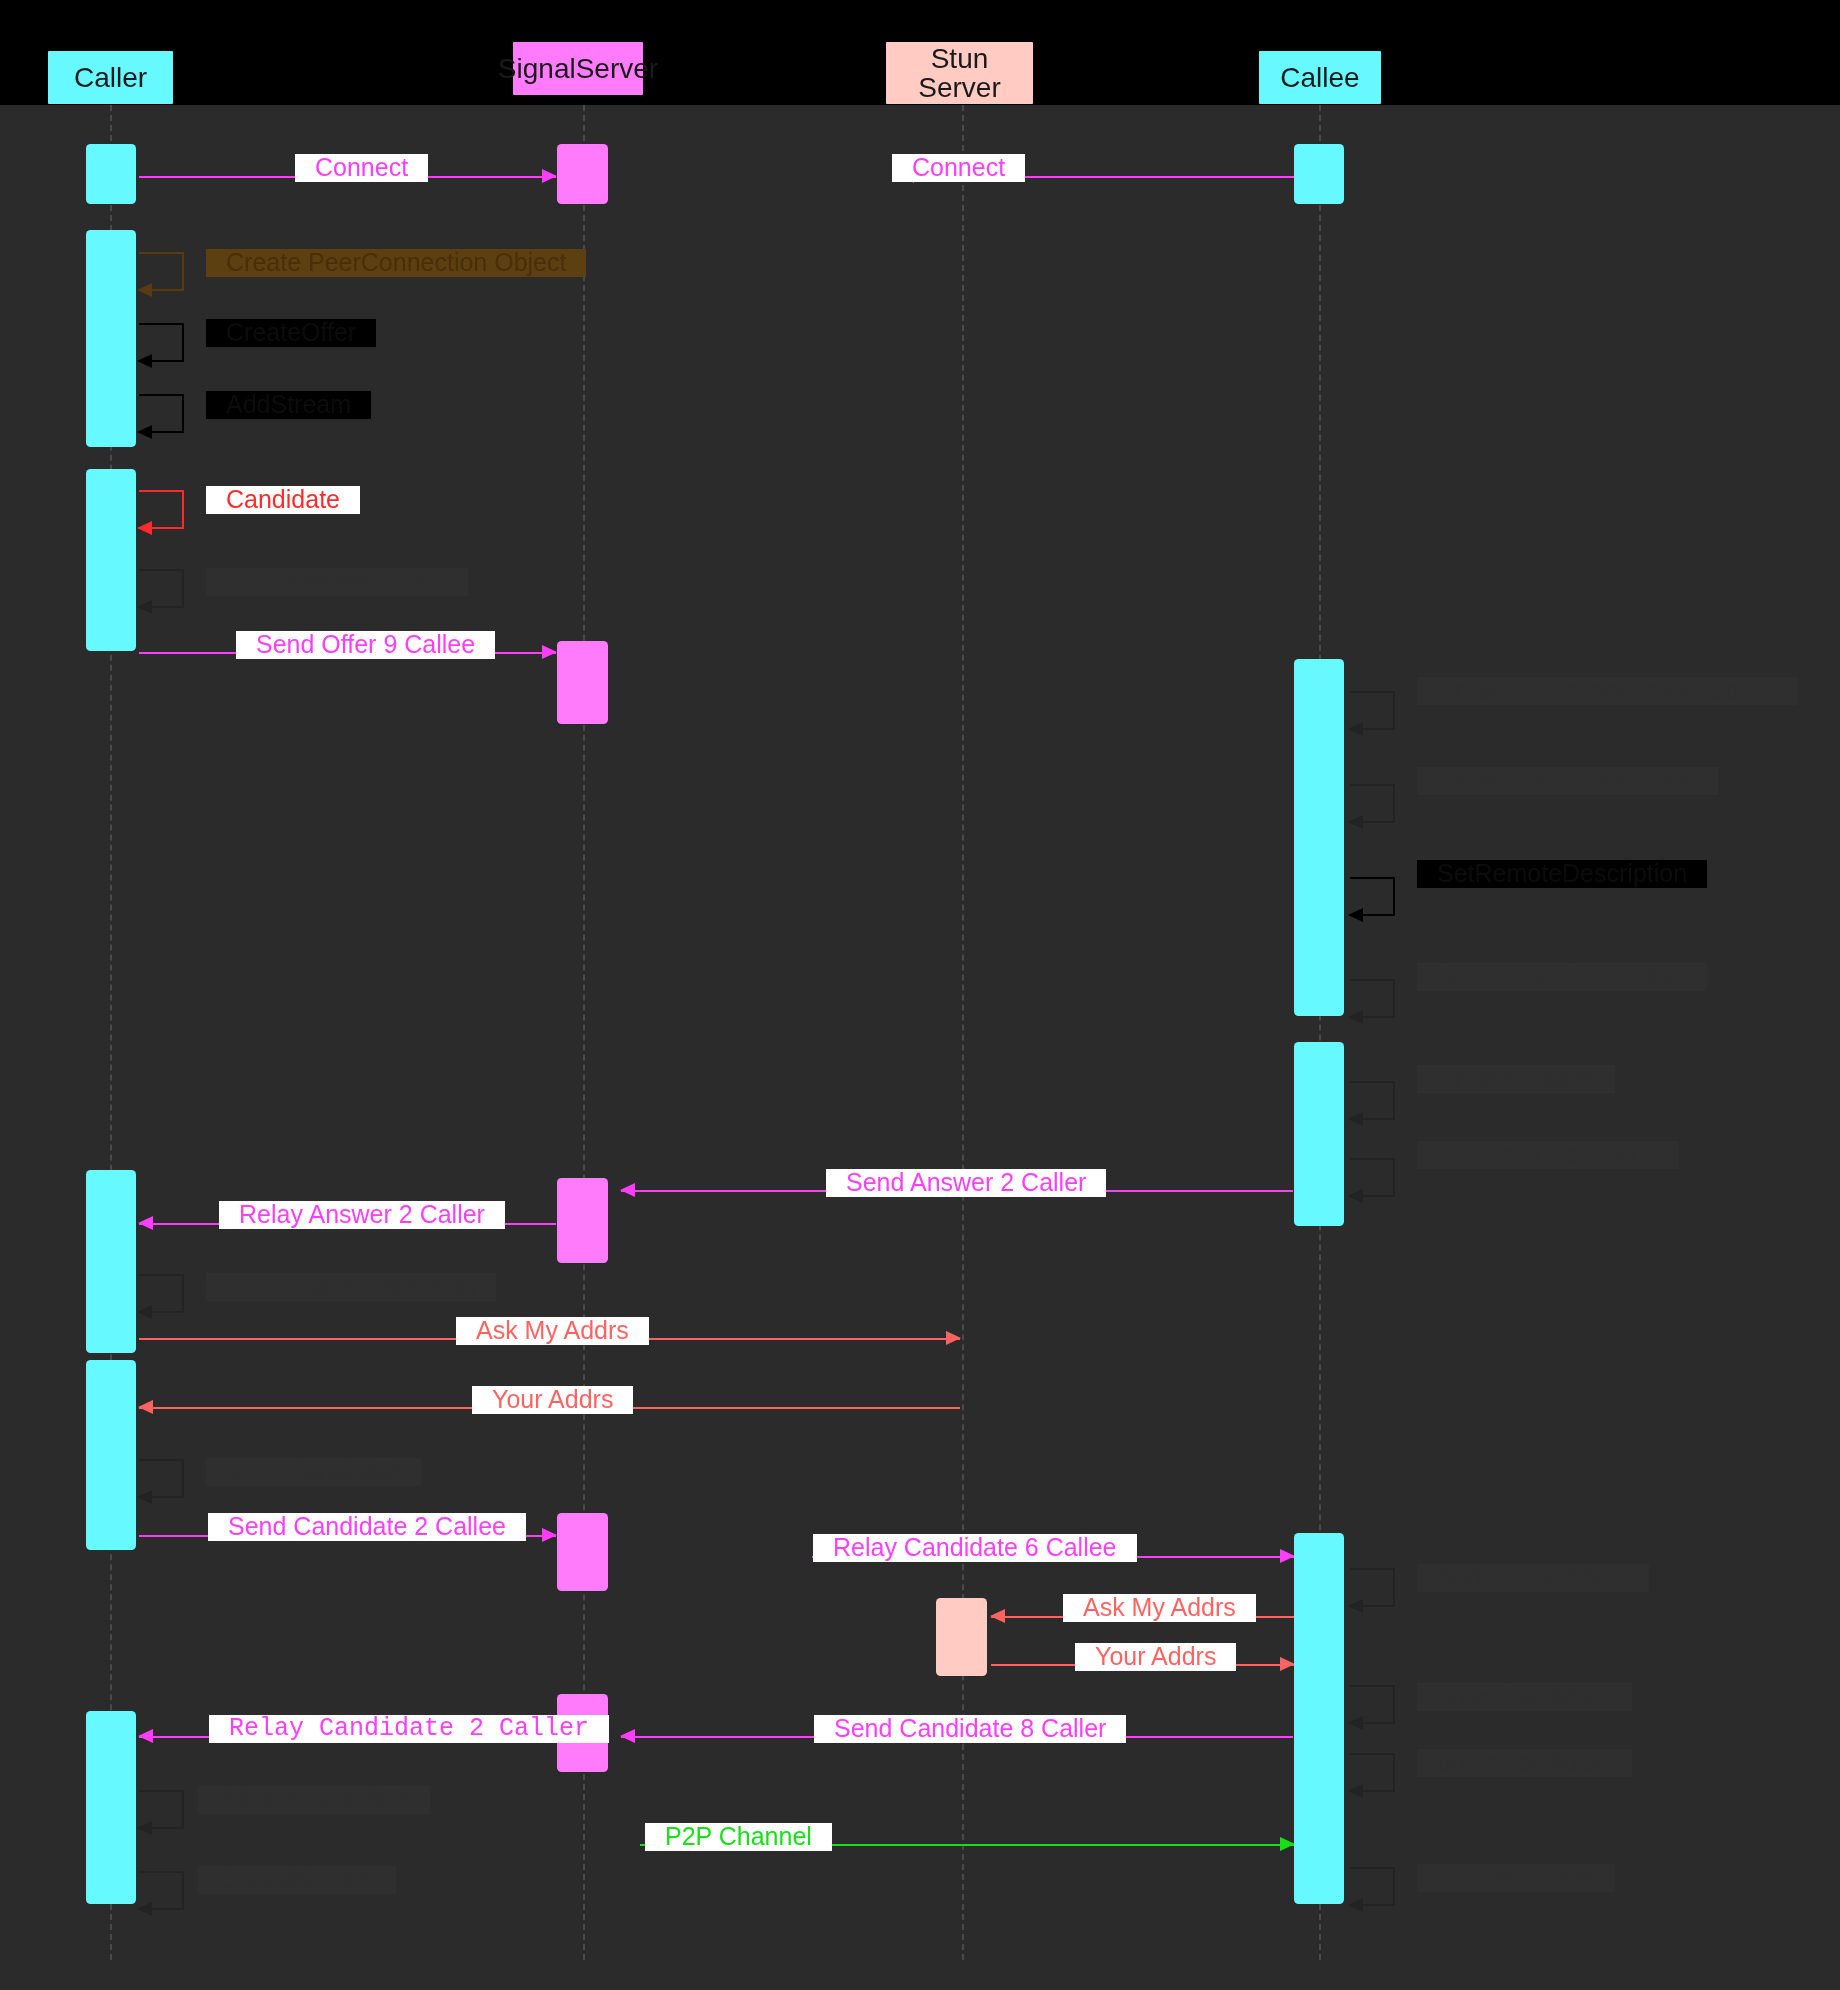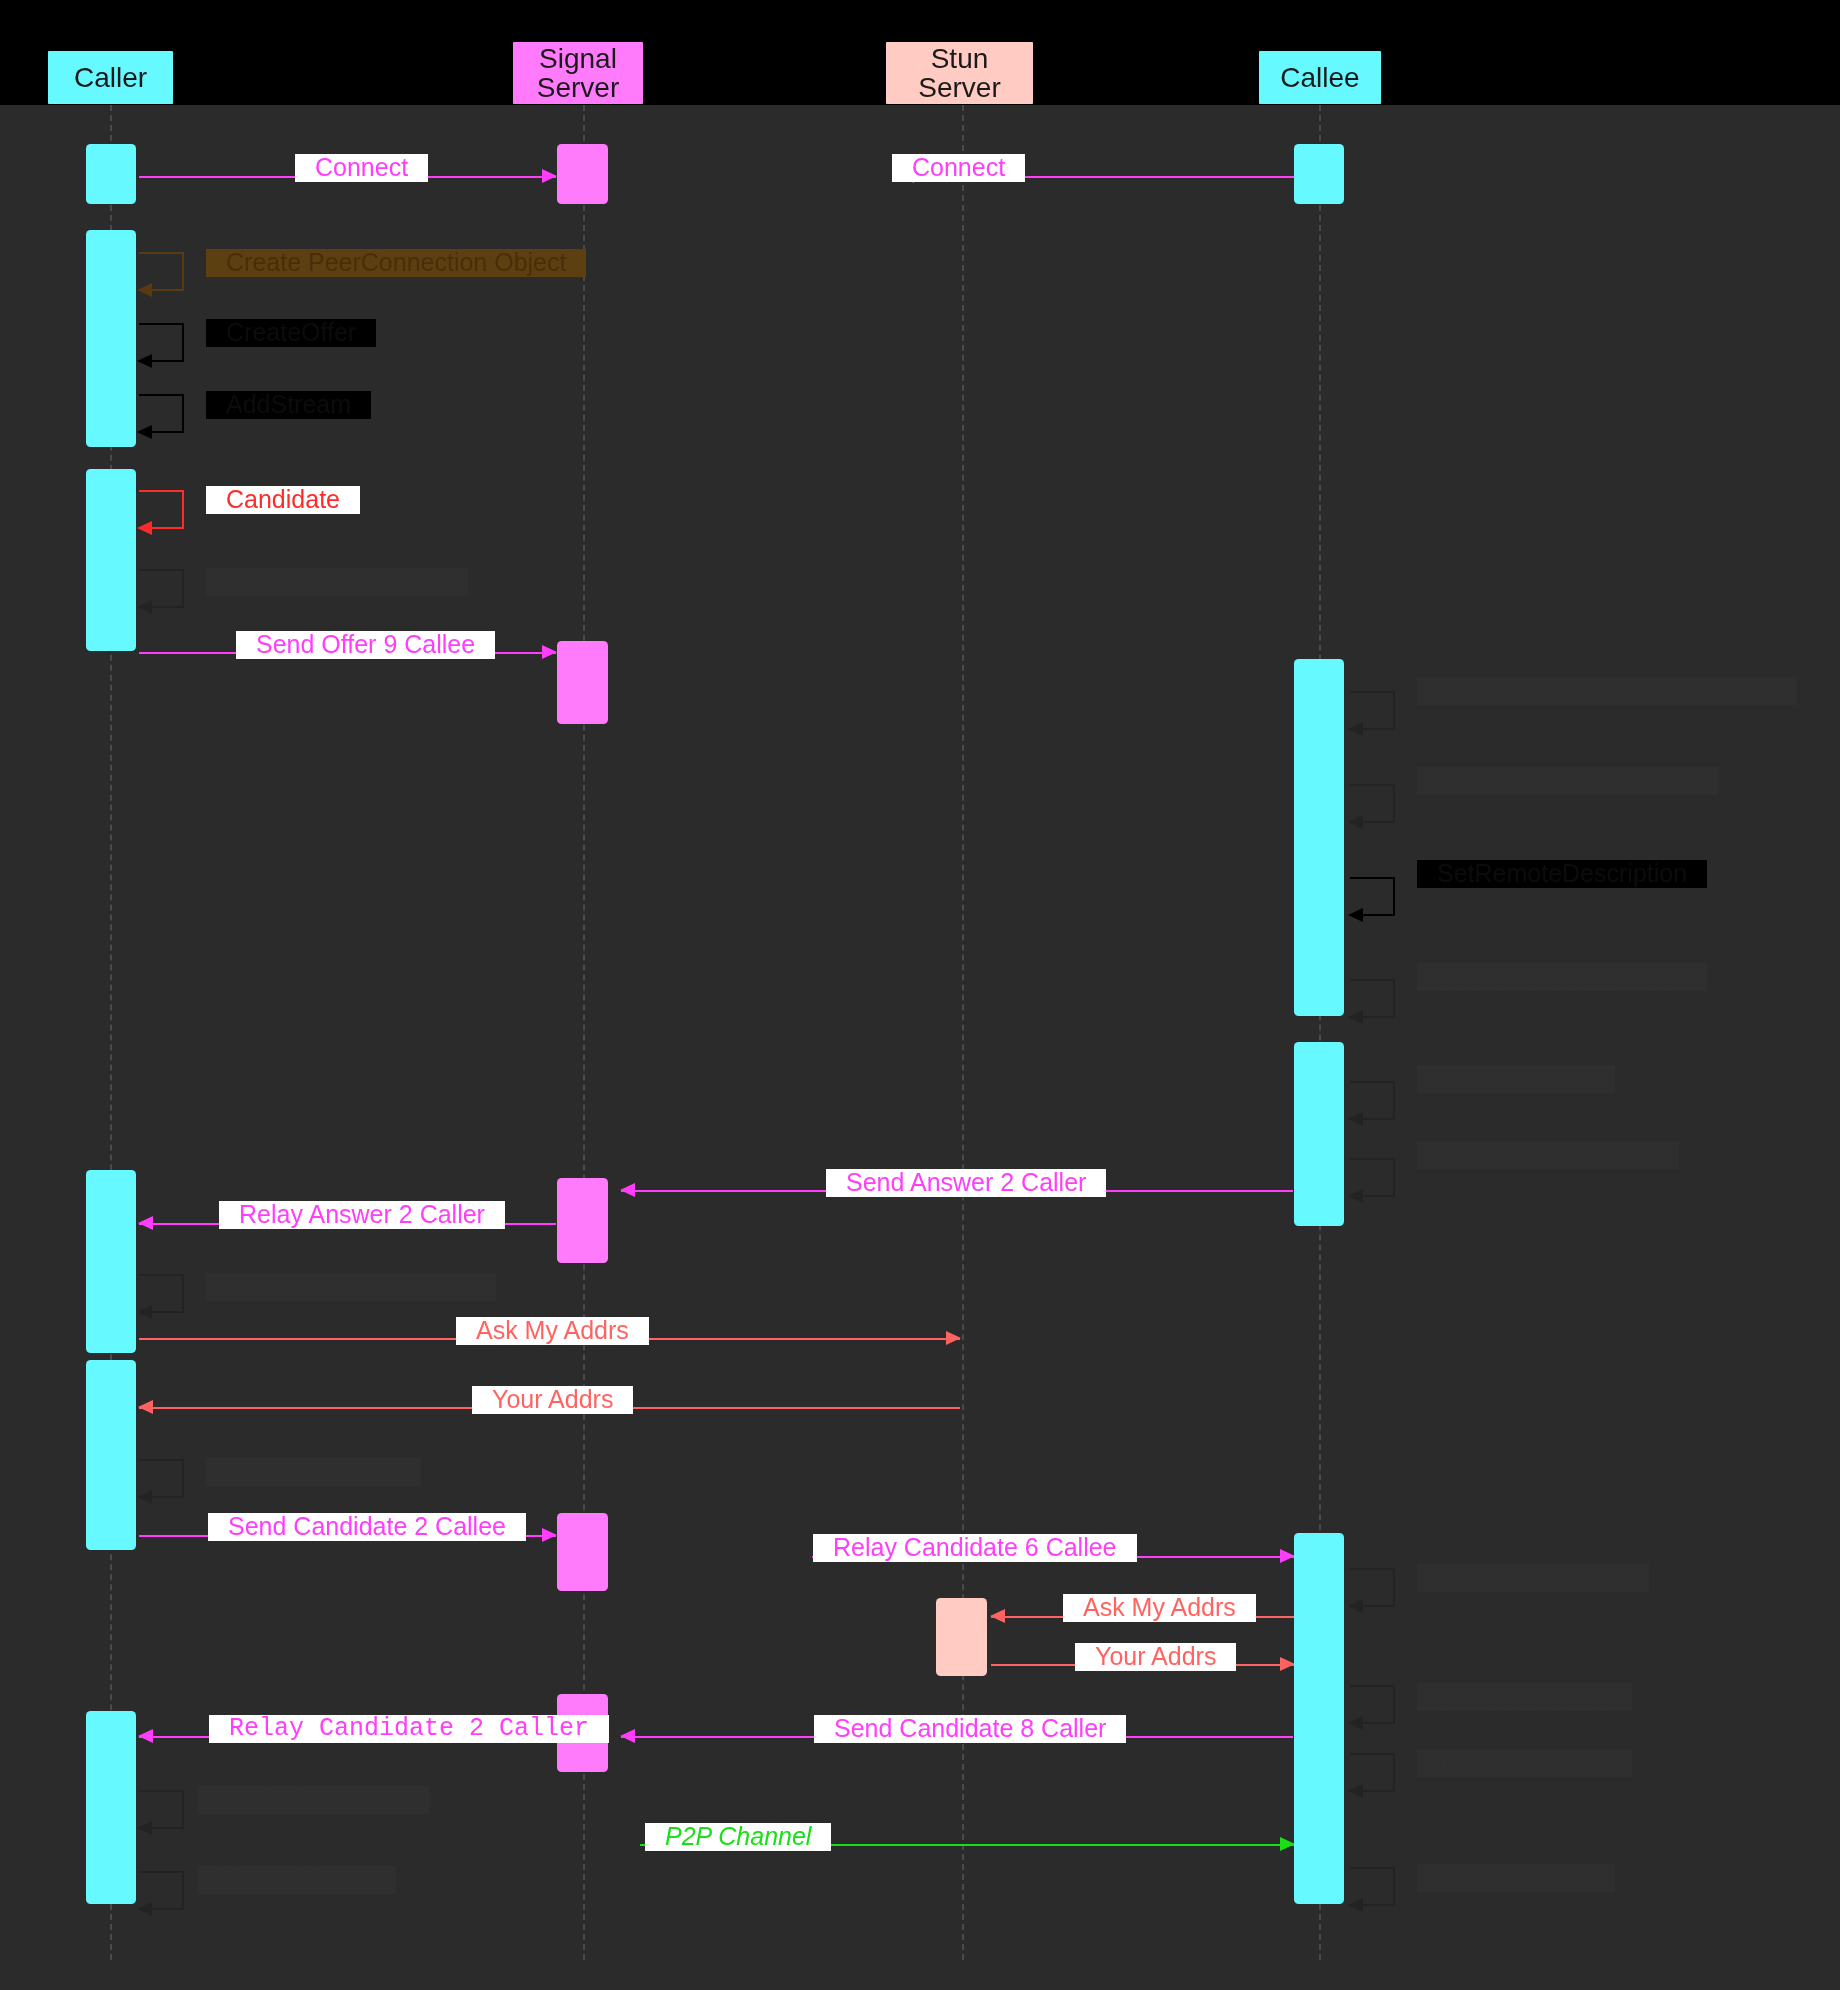--- a/index.html
+++ b/index.html
@@ -59,21 +59,21 @@
 
   <div class="lifeline" style="left:110px;top:105px;height:1855px;"></div>
   <div class="lifeline" style="left:583px;top:105px;height:1855px;"></div>
   <div class="lifeline" style="left:962px;top:105px;height:1855px;"></div>
   <div class="lifeline" style="left:1319px;top:105px;height:1855px;"></div>
 
   <div class="actor-box" style="left:48px;top:51px;width:125px;height:53px;background:#66f9ff;">
     <span>Caller</span>
   </div>
 
-  <div class="actor-box" style="left:513px;top:42px;width:130px;height:62px;background:#ff7bfb;flex-direction:column;">
+  <div class="actor-box" style="left:513px;top:42px;width:130px;height:53px;background:#ff7bfb;">
     <span>Signal</span>
     <span>Server</span>
   </div>
 
   <div class="actor-box" style="left:886px;top:42px;width:147px;height:62px;background:#ffcbc2;flex-direction:column;">
     <span>Stun</span>
     <span>Server</span>
   </div>
 
   <div class="actor-box" style="left:1259px;top:51px;width:122px;height:53px;background:#66f9ff;">
@@ -312,21 +312,21 @@
       <div class="side" style="height:100%;"></div>
     <div class="bot" style="width:100%;top:37px;"></div>
       <div class="head"></div>
   </div>
   <div class="msg-label lbl-dark" style="left:1417px;top:1749px;background:#2f2f2f;">onIceCandidate</div>
 
   <div class="msg right c-green" style="left:640px;top:1844px;width:654px;">
     <div class="line"></div>
       <div class="head"></div>
   </div>
-  <div class="msg-label lbl-green" style="left:645px;top:1823px;font-style:italic;">P2P Channel</div>
+  <div class="msg-label lbl-green" style="left:645px;top:1823px;">P2P Channel</div>
 
   <div class="self c-dark" style="left:139px;top:1871px;width:45px;height:37px;">
     <div class="top" style="width:100%;"></div>
       <div class="side" style="height:100%;"></div>
     <div class="bot" style="width:100%;top:37px;"></div>
       <div class="head"></div>
   </div>
   <div class="msg-label lbl-dark" style="left:198px;top:1866px;background:#2f2f2f;">OnAddStream</div>
 
   <div class="self c-dark" style="left:1350px;top:1867px;width:45px;height:37px;">

